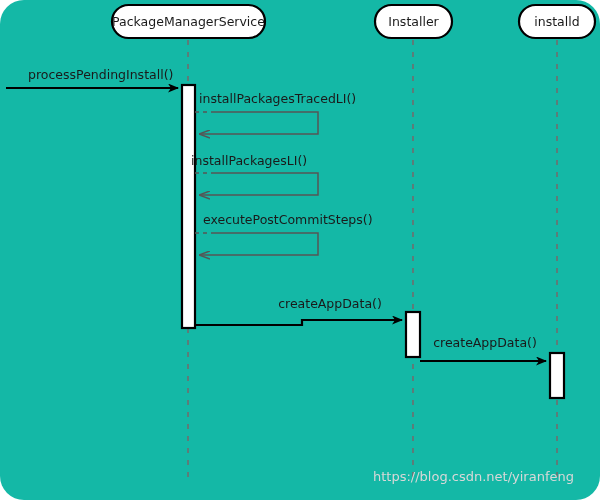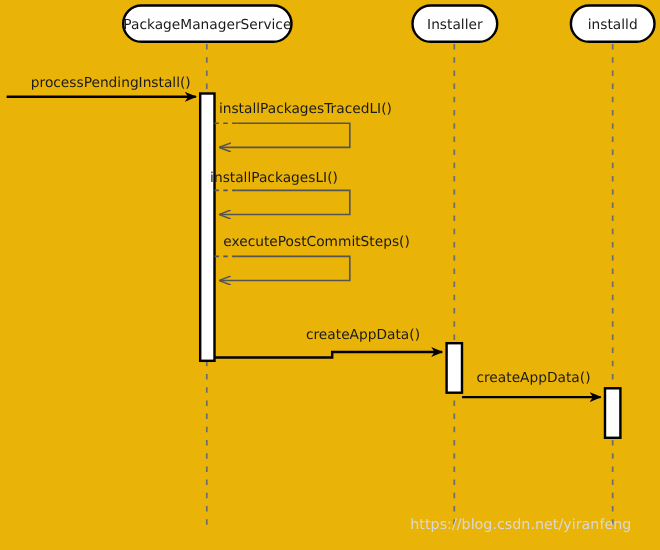--- a/index.html
+++ b/index.html
@@ -4,23 +4,24 @@
 <style>
   html, body {
     margin: 0;
     padding: 0;
     background: #ffffff;
   }
   #canvas {
     position: relative;
     width: 600px;
     height: 500px;
-    background: #eab308;
+    background: #14b8a6;
     overflow: hidden;
     font-family: "DejaVu Sans", sans-serif;
+    border-radius: 24px;
   }
   #diagram-svg {
     position: absolute;
     left: 0;
     top: 0;
     width: 600px;
     height: 500px;
     display: block;
   }
   .actor-box {

